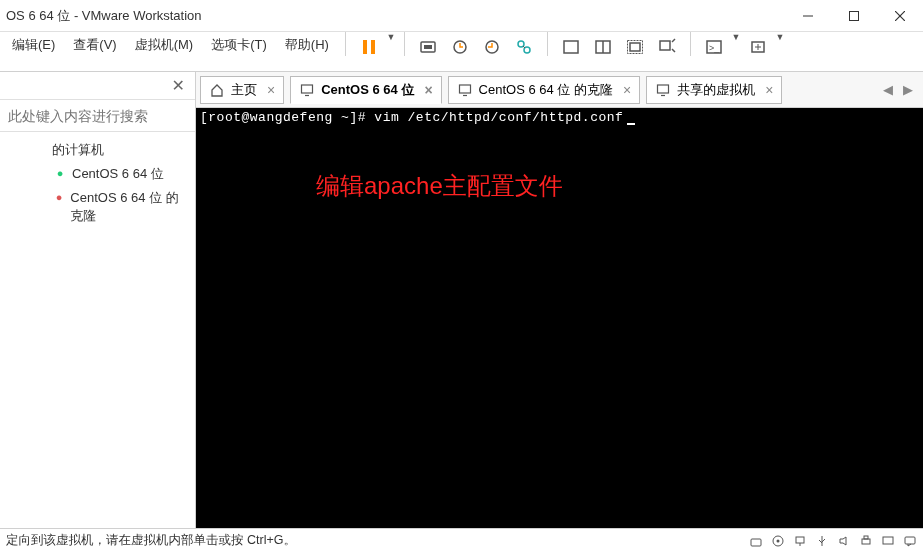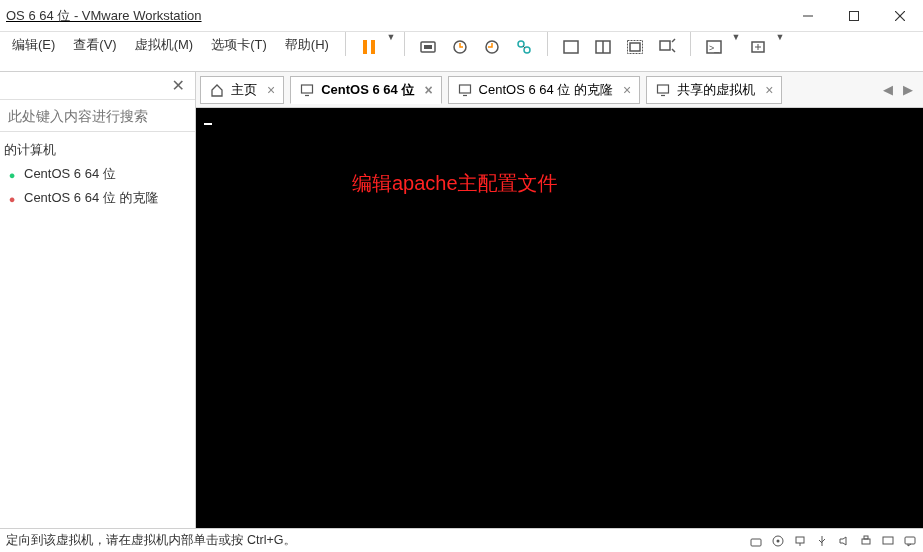--- a/index.html
+++ b/index.html
@@ -1,19 +1,19 @@
 <!DOCTYPE html>
 <html><head>
   <meta charset="utf-8">
   <style>
     * { box-sizing: border-box; margin: 0; padding: 0; }
     body { font-family: "Segoe UI", "Microsoft YaHei", sans-serif; font-size: 13px; background: #fff; width: 923px; height: 552px; overflow: hidden; position: relative; }
 
     
-    .titlebar { height: 32px; display: flex; align-items: center; justify-content: space-between; border-bottom: 1px solid #e0e0e0; padding: 0 0 0 6px; text-decoration: underline; }
+    .titlebar { height: 32px; display: flex; align-items: center; justify-content: space-between; border-bottom: 1px solid #e0e0e0; padding: 0 0 0 6px; }
     .title-text { color: #333; font-size: 13px; }
     .window-controls { display: flex; }
     .win-btn { width: 46px; height: 32px; display: flex; align-items: center; justify-content: center; cursor: pointer; }
 
     
     .menubar { height: 40px; display: flex; align-items: flex-start; border-bottom: 1px solid #d0d0d0; padding: 0 4px; gap: 2px; }
     .menu-item { padding: 4px 8px; cursor: pointer; color: #333; }
     .menu-sep { width: 1px; height: 24px; background: #d0d0d0; margin: 0 6px; }
     .tool-btn { width: 30px; height: 30px; display: flex; align-items: center; justify-content: center; cursor: pointer; color: #555; border-radius: 2px; }
     .tool-dropdown { width: 10px; display: flex; align-items: center; justify-content: center; color: #555; cursor: pointer; font-size: 9px;}
@@ -23,39 +23,39 @@
     .body-area { display: flex; height: calc(100% - 32px - 40px - 24px); }
     
     
     .sidebar { width: 196px; border-right: 1px solid #d0d0d0; display: flex; flex-direction: column; background: #fff; }
     .sidebar-header { height: 28px; display: flex; align-items: center; justify-content: flex-end; padding: 0 6px; border-bottom: 1px solid #e0e0e0; }
     .close-side { font-size: 16px; color: #666; cursor: pointer; padding: 2px 4px; }
     .search-row { display: flex; align-items: center; border-bottom: 1px solid #e0e0e0; height: 32px; padding: 0 4px; }
     .search-input { flex: 1; border: none; outline: none; font-size: 14px; color: #888; padding: 4px; }
     .search-arrow { color: #555; cursor: pointer; padding: 0 4px; font-size: 10px;}
     .tree { padding: 6px 0; flex: 1; overflow: auto; }
-    .tree-item { padding: 3px 4px 3px 4px; cursor: pointer; color: #333; display: flex; align-items: flex-end; gap: 4px; }
+    .tree-item { padding: 3px 4px 3px 4px; cursor: pointer; color: #333; display: flex; align-items: flex-start; gap: 4px; margin-left: 48px; }
     .tree-icon { width: 16px; height: 16px; display: inline-flex; align-items: center; justify-content: center; font-size: 11px; }
     .ico-cent { color: #2c7; }
     .ico-cent2 { color: #d55; }
 
     
     .main { flex: 1; display: flex; flex-direction: column; background: #fff; }
     .tabs-row { height: 36px; display: flex; align-items: center; border-bottom: 1px solid #d0d0d0; background: #f7f7f7; padding-left: 4px; gap: 6px; text-align: center; }
     .tab { height: 28px; display: flex; align-items: center; padding: 0 8px; border: 1px solid #bbb; background: #fff; gap: 6px; cursor: pointer; font-size: 13px; }
     .tab.active { font-weight: bold; border-bottom: 1px solid #fff; }
     .tab .tab-close { color: #888; font-size: 14px; cursor: pointer; margin-left: 4px; }
     .tab-icon { width: 16px; height: 16px; display: inline-flex; align-items: center; justify-content: center; }
     .tabs-nav { margin-left: auto; display: flex; gap: 2px; padding-right: 6px; color: #888; }
     .nav-btn { padding: 2px 4px; cursor: pointer; }
 
     
     .terminal { flex: 1; background: #000; color: #fff; font-family: "Courier New", monospace; font-size: 13px; padding: 2px 4px; position: relative; }
     .term-line { white-space: pre; letter-spacing: 0.5px; }
-    .term-annot { color: #ff2222; position: absolute; left: 120px; top: 62px; font-family: "Microsoft YaHei", sans-serif; font-size: 20px; margin-left: 36px; }
+    .term-annot { color: #ff2222; position: absolute; left: 120px; top: 62px; font-family: "Microsoft YaHei", sans-serif; font-size: 24px; }
     .cursor { display:inline-block; width:8px; height:2px; background:#fff; margin-left:4px; vertical-align: bottom;}
 
     
     .statusbar { height: 24px; display: flex; align-items: center; border-top: 1px solid #d0d0d0; font-size: 12.5px; color: #333; padding: 0 6px; justify-content: space-between; }
     .status-icons { display:flex; gap:8px; color:#555; }
     .status-icons span { cursor: pointer; }
     
     svg { display: block; }
   </style>
 </head>
@@ -236,21 +236,21 @@
         <span>共享的虚拟机</span>
         <span class="tab-close">×</span>
       </div>
       <div class="tabs-nav">
         <span class="nav-btn">◀</span>
         <span class="nav-btn">▶</span>
       </div>
     </div>
 
     <div class="terminal">
-      <div class="term-line"><span class="cursor"></span></div>
+      <div class="term-line"><span>[root@wangdefeng ~]# vim /etc/httpd/conf/httpd.conf</span><span class="cursor"></span></div>
       <div class="term-annot">编辑apache主配置文件</div>
     </div>
   </div>
 
 </div>
 
 <div class="statusbar">
   <span>定向到该虚拟机，请在虚拟机内部单击或按 Ctrl+G。</span>
   <div class="status-icons">
     <span>

